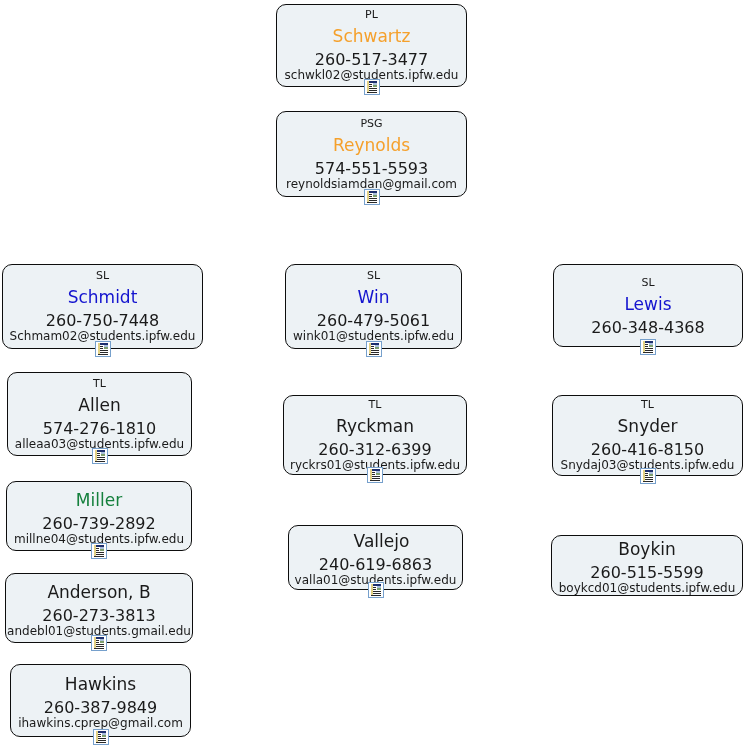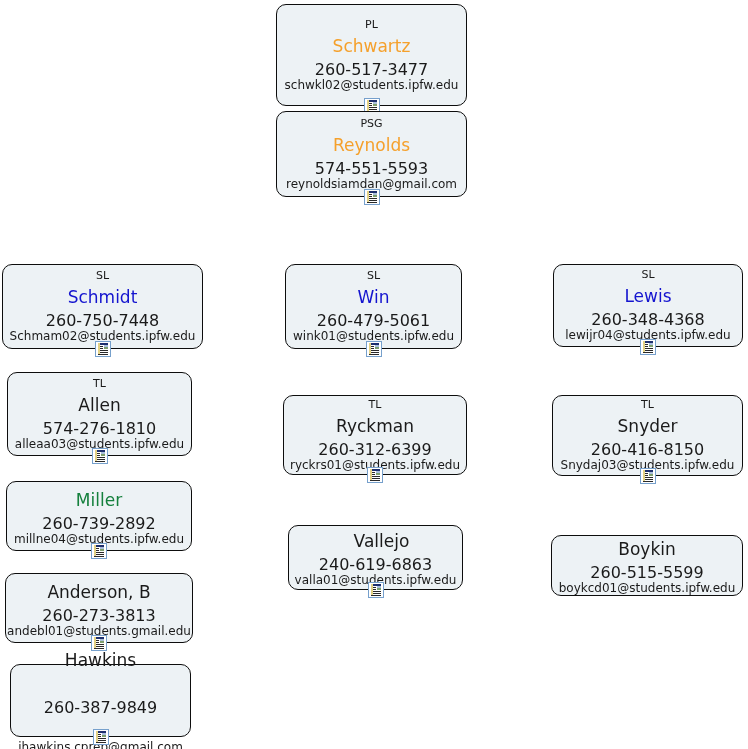--- a/index.html
+++ b/index.html
@@ -56,21 +56,21 @@
     height: 16px;
     display: block;
     cursor: pointer;
   }
   .notes svg { display: block; }
 </style>
 </head>
 <body>
 
 <div id="canvas">
-    <div class="card" style="left: 276px; top: 4px; width: 191px; height: 102px;">
+    <div class="card" style="left: 276px; top: 4px; width: 191px; height: 83px;">
     <div class="role">PL</div>
     <div class="name" style="color: rgb(245, 160, 43);">Schwartz</div>
     <div class="phone">260-517-3477</div>
     <div class="email">schwkl02@students.ipfw.edu</div>
     <span class="notes">
       <svg width="16" height="16" viewBox="0 0 16 16" xmlns="http://www.w3.org/2000/svg">
         <rect x="0.5" y="0.5" width="15" height="15" fill="#ffffff" stroke="#76a0cc"></rect>
         <rect x="3" y="2" width="2" height="12" fill="#e3d286"></rect>
         <rect x="5" y="2" width="8" height="2" fill="#1d2f6e"></rect>
         <rect x="9" y="4" width="4" height="2" fill="#a9bedb"></rect>
@@ -140,21 +140,20 @@
         <rect x="5" y="9" width="8" height="1" fill="#2a2a2a"></rect>
         <rect x="5" y="11" width="8" height="1" fill="#2a2a2a"></rect>
         <rect x="3" y="13" width="10" height="1" fill="#2a2a2a"></rect>
       </svg>
     </span>
   </div>
     <div class="card" style="left: 553px; top: 264px; width: 190px; height: 83px;">
     <div class="role">SL</div>
     <div class="name" style="color: rgb(20, 20, 207);">Lewis</div>
     <div class="phone">260-348-4368</div>
-    <div class="email">lewijr04@students.ipfw.edu</div>
     <span class="notes">
       <svg width="16" height="16" viewBox="0 0 16 16" xmlns="http://www.w3.org/2000/svg">
         <rect x="0.5" y="0.5" width="15" height="15" fill="#ffffff" stroke="#76a0cc"></rect>
         <rect x="3" y="2" width="2" height="12" fill="#e3d286"></rect>
         <rect x="5" y="2" width="8" height="2" fill="#1d2f6e"></rect>
         <rect x="9" y="4" width="4" height="2" fill="#a9bedb"></rect>
         <rect x="9" y="6" width="4" height="2" fill="#7d9f6d"></rect>
         <rect x="5" y="5" width="3" height="1" fill="#2a2a2a"></rect>
         <rect x="5" y="7" width="3" height="1" fill="#2a2a2a"></rect>
         <rect x="5" y="9" width="8" height="1" fill="#2a2a2a"></rect>
@@ -283,21 +282,21 @@
         <rect x="9" y="4" width="4" height="2" fill="#a9bedb"></rect>
         <rect x="9" y="6" width="4" height="2" fill="#7d9f6d"></rect>
         <rect x="5" y="5" width="3" height="1" fill="#2a2a2a"></rect>
         <rect x="5" y="7" width="3" height="1" fill="#2a2a2a"></rect>
         <rect x="5" y="9" width="8" height="1" fill="#2a2a2a"></rect>
         <rect x="5" y="11" width="8" height="1" fill="#2a2a2a"></rect>
         <rect x="3" y="13" width="10" height="1" fill="#2a2a2a"></rect>
       </svg>
     </span>
   </div>
-    <div class="card" style="left: 10px; top: 664px; width: 181px; height: 73px; gap: 24px;">
+    <div class="card" style="left: 10px; top: 664px; width: 181px; height: 73px;">
 
     <div class="name" style="color: rgb(26, 26, 26);">Hawkins</div>
     <div class="phone">260-387-9849</div>
     <div class="email">ihawkins.cprep@gmail.com</div>
     <span class="notes">
       <svg width="16" height="16" viewBox="0 0 16 16" xmlns="http://www.w3.org/2000/svg">
         <rect x="0.5" y="0.5" width="15" height="15" fill="#ffffff" stroke="#76a0cc"></rect>
         <rect x="3" y="2" width="2" height="12" fill="#e3d286"></rect>
         <rect x="5" y="2" width="8" height="2" fill="#1d2f6e"></rect>
         <rect x="9" y="4" width="4" height="2" fill="#a9bedb"></rect>

